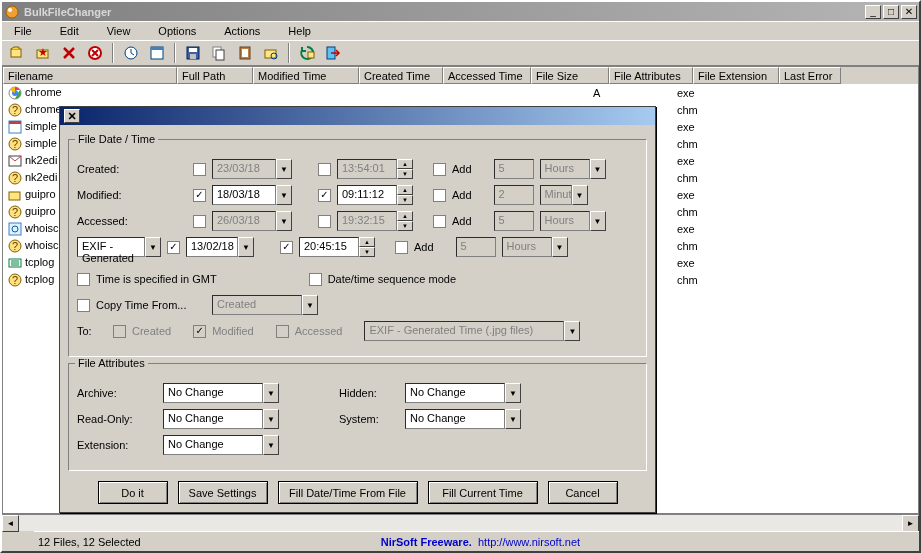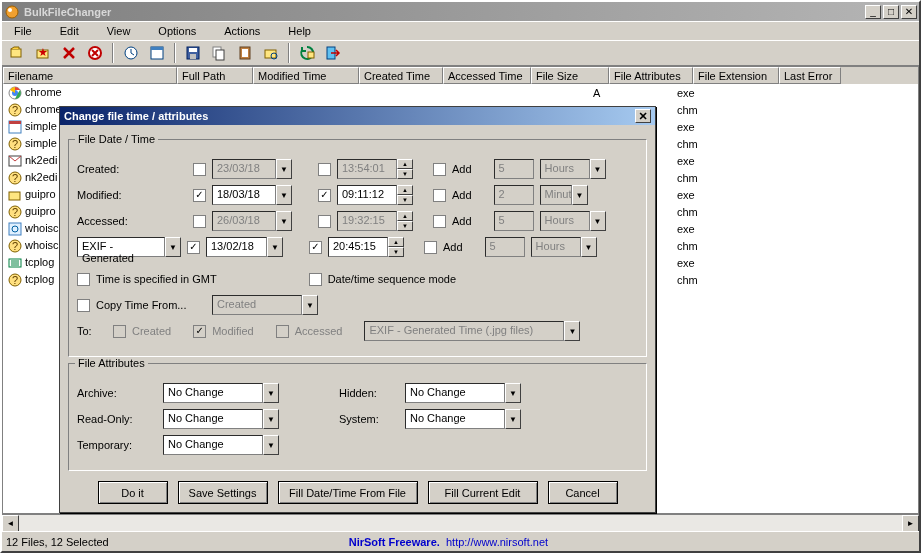--- a/index.html
+++ b/index.html
@@ -25,21 +25,21 @@
 .lv-col { border: 1px solid; border-top-color: #fff; border-left-color: #fff; border-right-color: #808080; border-bottom-color: #808080; padding: 1px 4px; display: flex; align-items: center; cursor: pointer; }
 .lv-body { height: calc(100% - 17px); overflow: auto; }
 .lv-row { display: flex; height: 17px; align-items: center; }
 .lv-cell { padding: 0 4px; overflow: hidden; white-space: nowrap; }
 .lv-icon { width: 16px; height: 16px; display: inline-block; margin-right: 2px; vertical-align: middle; }
 
 .scrollbar-h { height: 17px; background: #d4d0c8; border-top: 1px solid #808080; display: flex; }
 .sb-btn { width: 17px; height: 17px; background: #d4d0c8; border: 1px solid #fff; border-right-color: #404040; border-bottom-color: #404040; display:flex;align-items:center;justify-content:center;font-size:8px;cursor:pointer; }
 .sb-track { flex: 1; background: repeating-conic-gradient(#d4d0c8 0% 25%, #fff 0% 50%) 50% / 2px 2px; }
 
-.statusbar { height: 20px; background: #d4d0c8; border-top: 1px solid #fff; display: flex; align-items: center; padding: 0 4px; gap: 20px; }
+.statusbar { height: 20px; background: #d4d0c8; border-top: 1px solid #fff; display: flex; align-items: center; padding: 0 4px; gap: 20px; margin-left: 32px; }
 .statusbar .link { color: #0000cc; }
 .statusbar .bold { font-weight: bold; }
 
 
 .dialog { position: absolute; left: 59px; top: 106px; width: 597px; background: #d4d0c8; border: 1px solid #404040; box-shadow: 1px 1px 0 #000; }
 .dlg-title { background: linear-gradient(to right, #0a246a, #a6caf0); color: #fff; height: 18px; display: flex; align-items: center; padding: 0 4px; font-weight: bold; }
 .dlg-title .t { flex:1; }
 .dlg-close { width:16px; height:14px; background:#d4d0c8; border:1px solid #fff; border-right-color:#404040; border-bottom-color:#404040; display:flex; align-items:center; justify-content:center; color:#000; font-weight:bold; cursor:pointer; }
 .dlg-body { padding: 8px; }
 
@@ -360,21 +360,20 @@
   </div>
 
   <div class="statusbar">
     <span>12 Files, 12 Selected</span>
     <span style="margin-left:220px"><span class="bold link">NirSoft Freeware.</span>&nbsp;&nbsp;<span class="link">http://www.nirsoft.net</span></span>
   </div>
 </div>
 
 <div class="dialog">
   <div class="dlg-title">
-    <span class="t">Change file time / attributes</span>
     <div class="dlg-close">✕</div>
   </div>
   <div class="dlg-body">
     <div class="groupbox" data-legend="File Date / Time">
       <div id="daterows">
           <div class="row">
             <span class="label">Created:</span>
             <span style="width:44px"></span>
             <span class="cb"></span>
             <div class="combo">
@@ -449,26 +448,26 @@
             <span>Add</span>
             <span style="width:10px"></span>
             <div class="txt disabled" style="width:40px">5</div>
             <div class="combo">
               <div class="txt disabled" style="width:50px">Hours</div>
               <div class="combo-btn">▼</div>
             </div>
           </div>
           <div class="row">
             <div class="combo">
-              <div class="txt" style="width:88px">EXIF - Generated</div>
+              <div class="txt" style="width:68px">EXIF - Generated</div>
               <div class="combo-btn">▼</div>
             </div>
             <span class="cb checked"></span>
             <div class="combo">
-              <div class="txt" style="width:61px">13/02/18</div>
+              <div class="txt" style="width:52px">13/02/18</div>
               <div class="combo-btn">▼</div>
             </div>
             <span style="width:14px"></span>
             <span class="cb checked"></span>
             <div class="combo">
               <div class="txt" style="width:60px">20:45:15</div>
               <div class="spin">
                 <div class="spin-btn">▲</div>
                 <div class="spin-btn">▼</div>
               </div>
@@ -528,21 +527,21 @@
               </div>
             </div>
           <div class="row">
               <span style="width:80px">Read-Only:</span>
               <div class="combo">
                 <div class="txt" style="width:100px">No Change</div>
                 <div class="combo-btn">▼</div>
               </div>
             </div>
           <div class="row">
-              <span style="width:80px">Temporary:</span>
+              <span style="width:80px">Extension:</span>
               <div class="combo">
                 <div class="txt" style="width:100px">No Change</div>
                 <div class="combo-btn">▼</div>
               </div>
             </div>
         </div>
         <div>
           <div class="row">
               <span style="width:60px">Hidden:</span>
               <div class="combo">
@@ -558,17 +557,17 @@
               </div>
             </div>
         </div>
       </div>
     </div>
 
     <div class="btn-row">
       <div class="btn" style="width:70px">Do it</div>
       <div class="btn" style="width:90px">Save Settings</div>
       <div class="btn" style="width:140px">Fill Date/Time From File</div>
-      <div class="btn" style="width:110px">Fill Current Edit</div>
+      <div class="btn" style="width:110px">Fill Current Time</div>
       <div class="btn" style="width:70px">Cancel</div>
     </div>
   </div>
 </div>
 
 </body></html>

